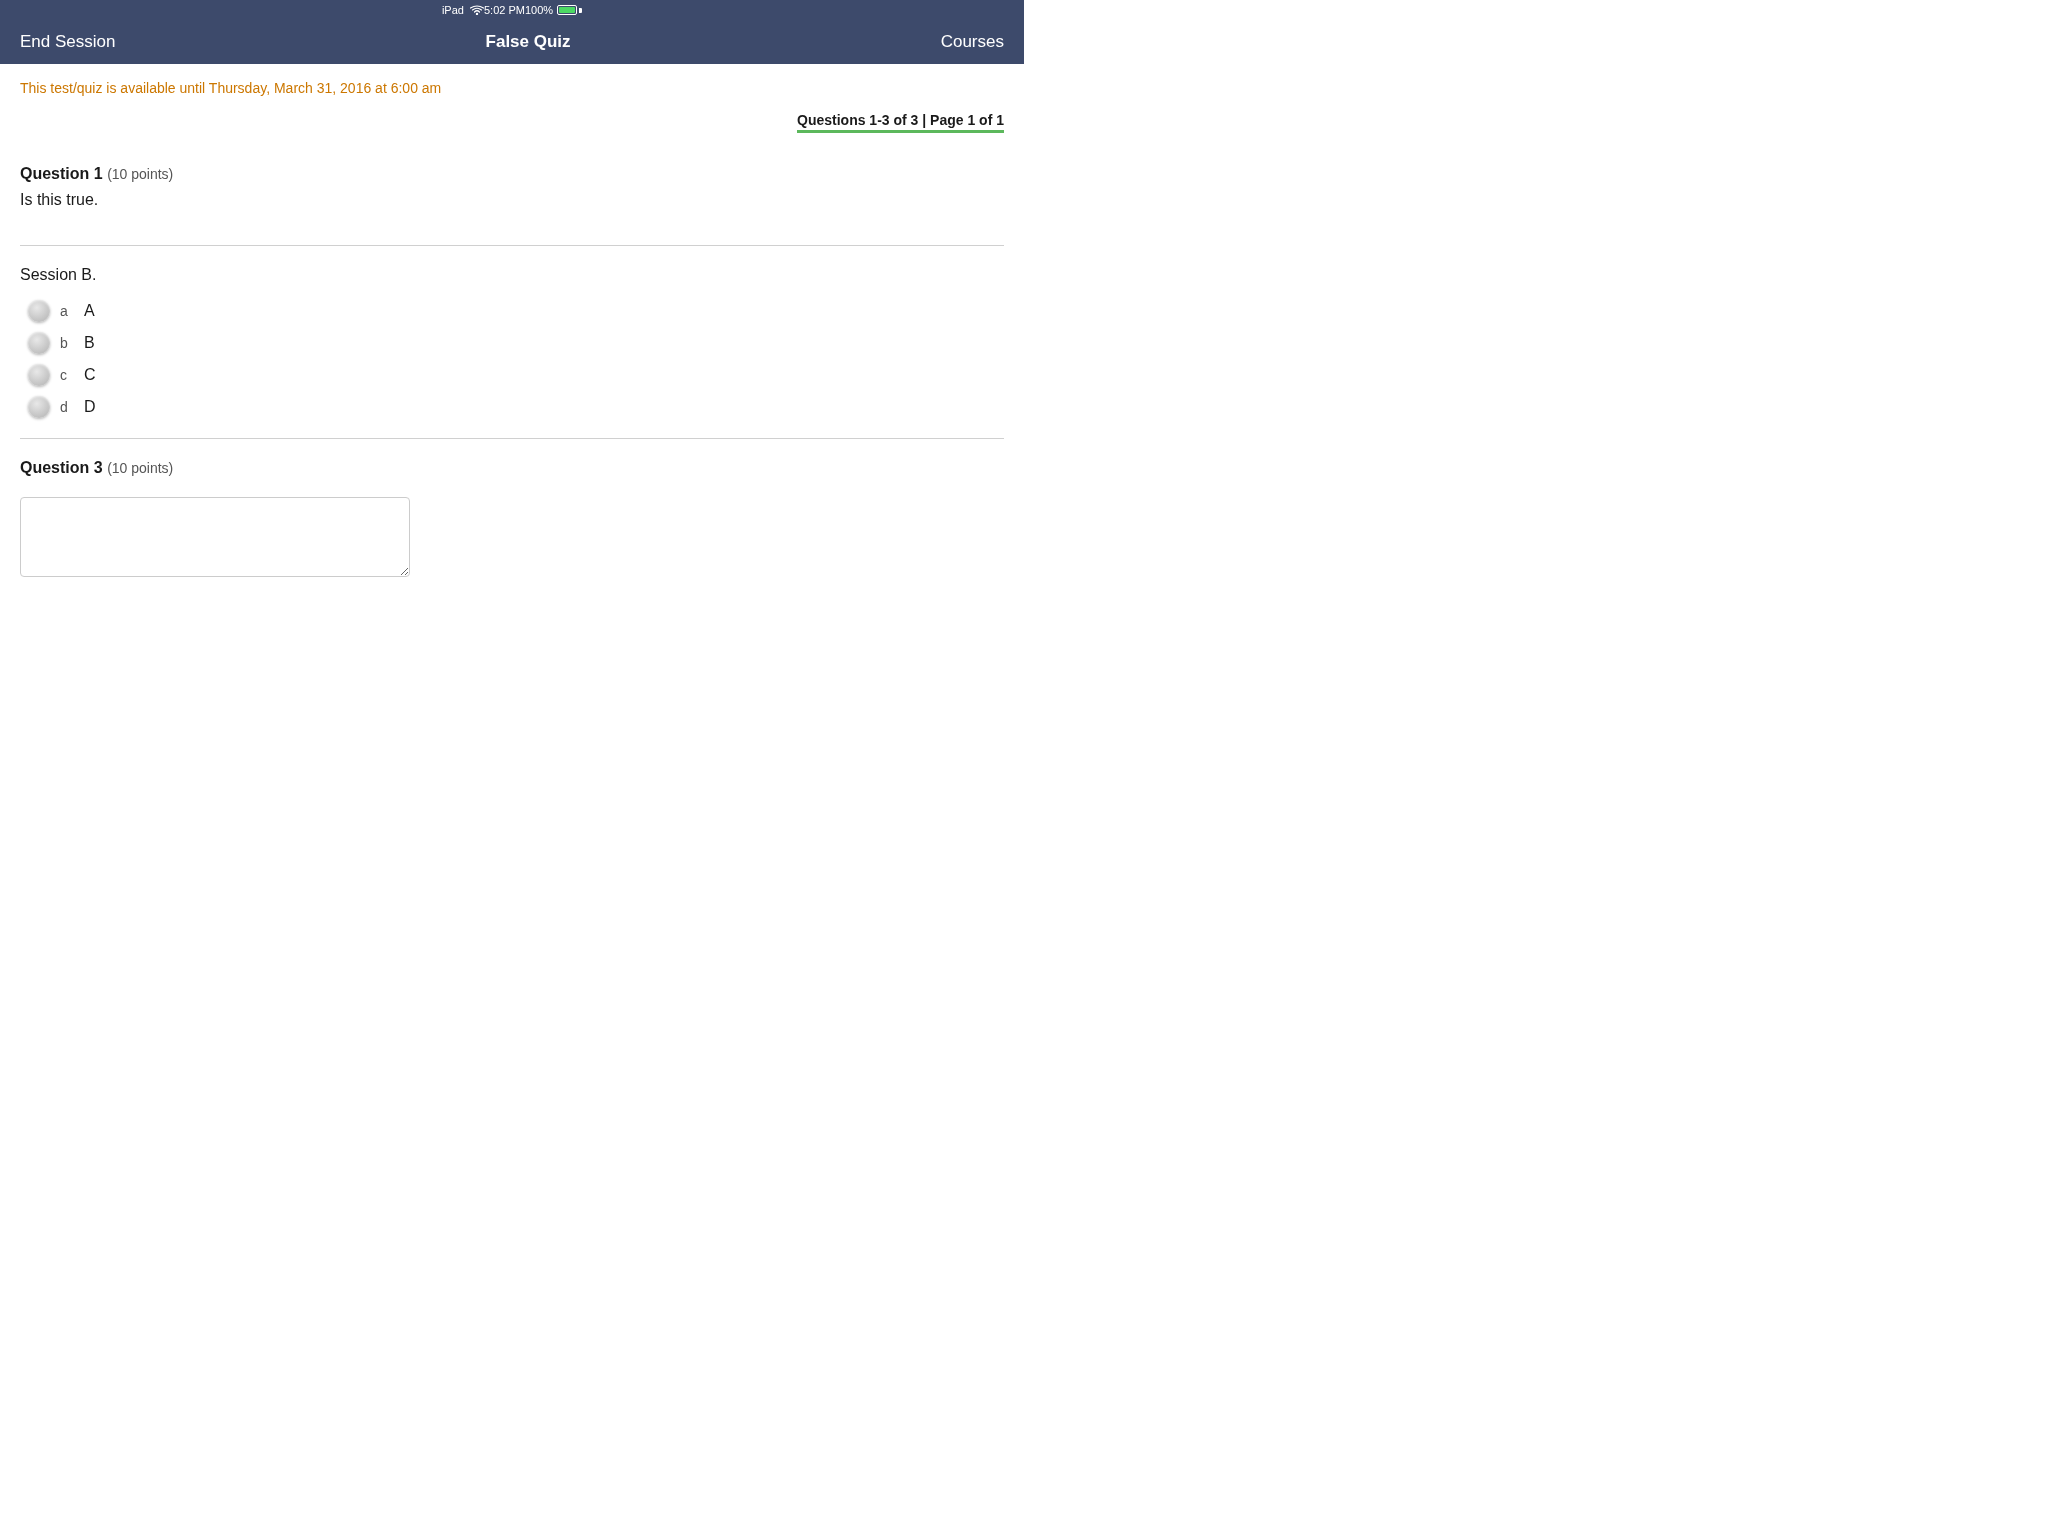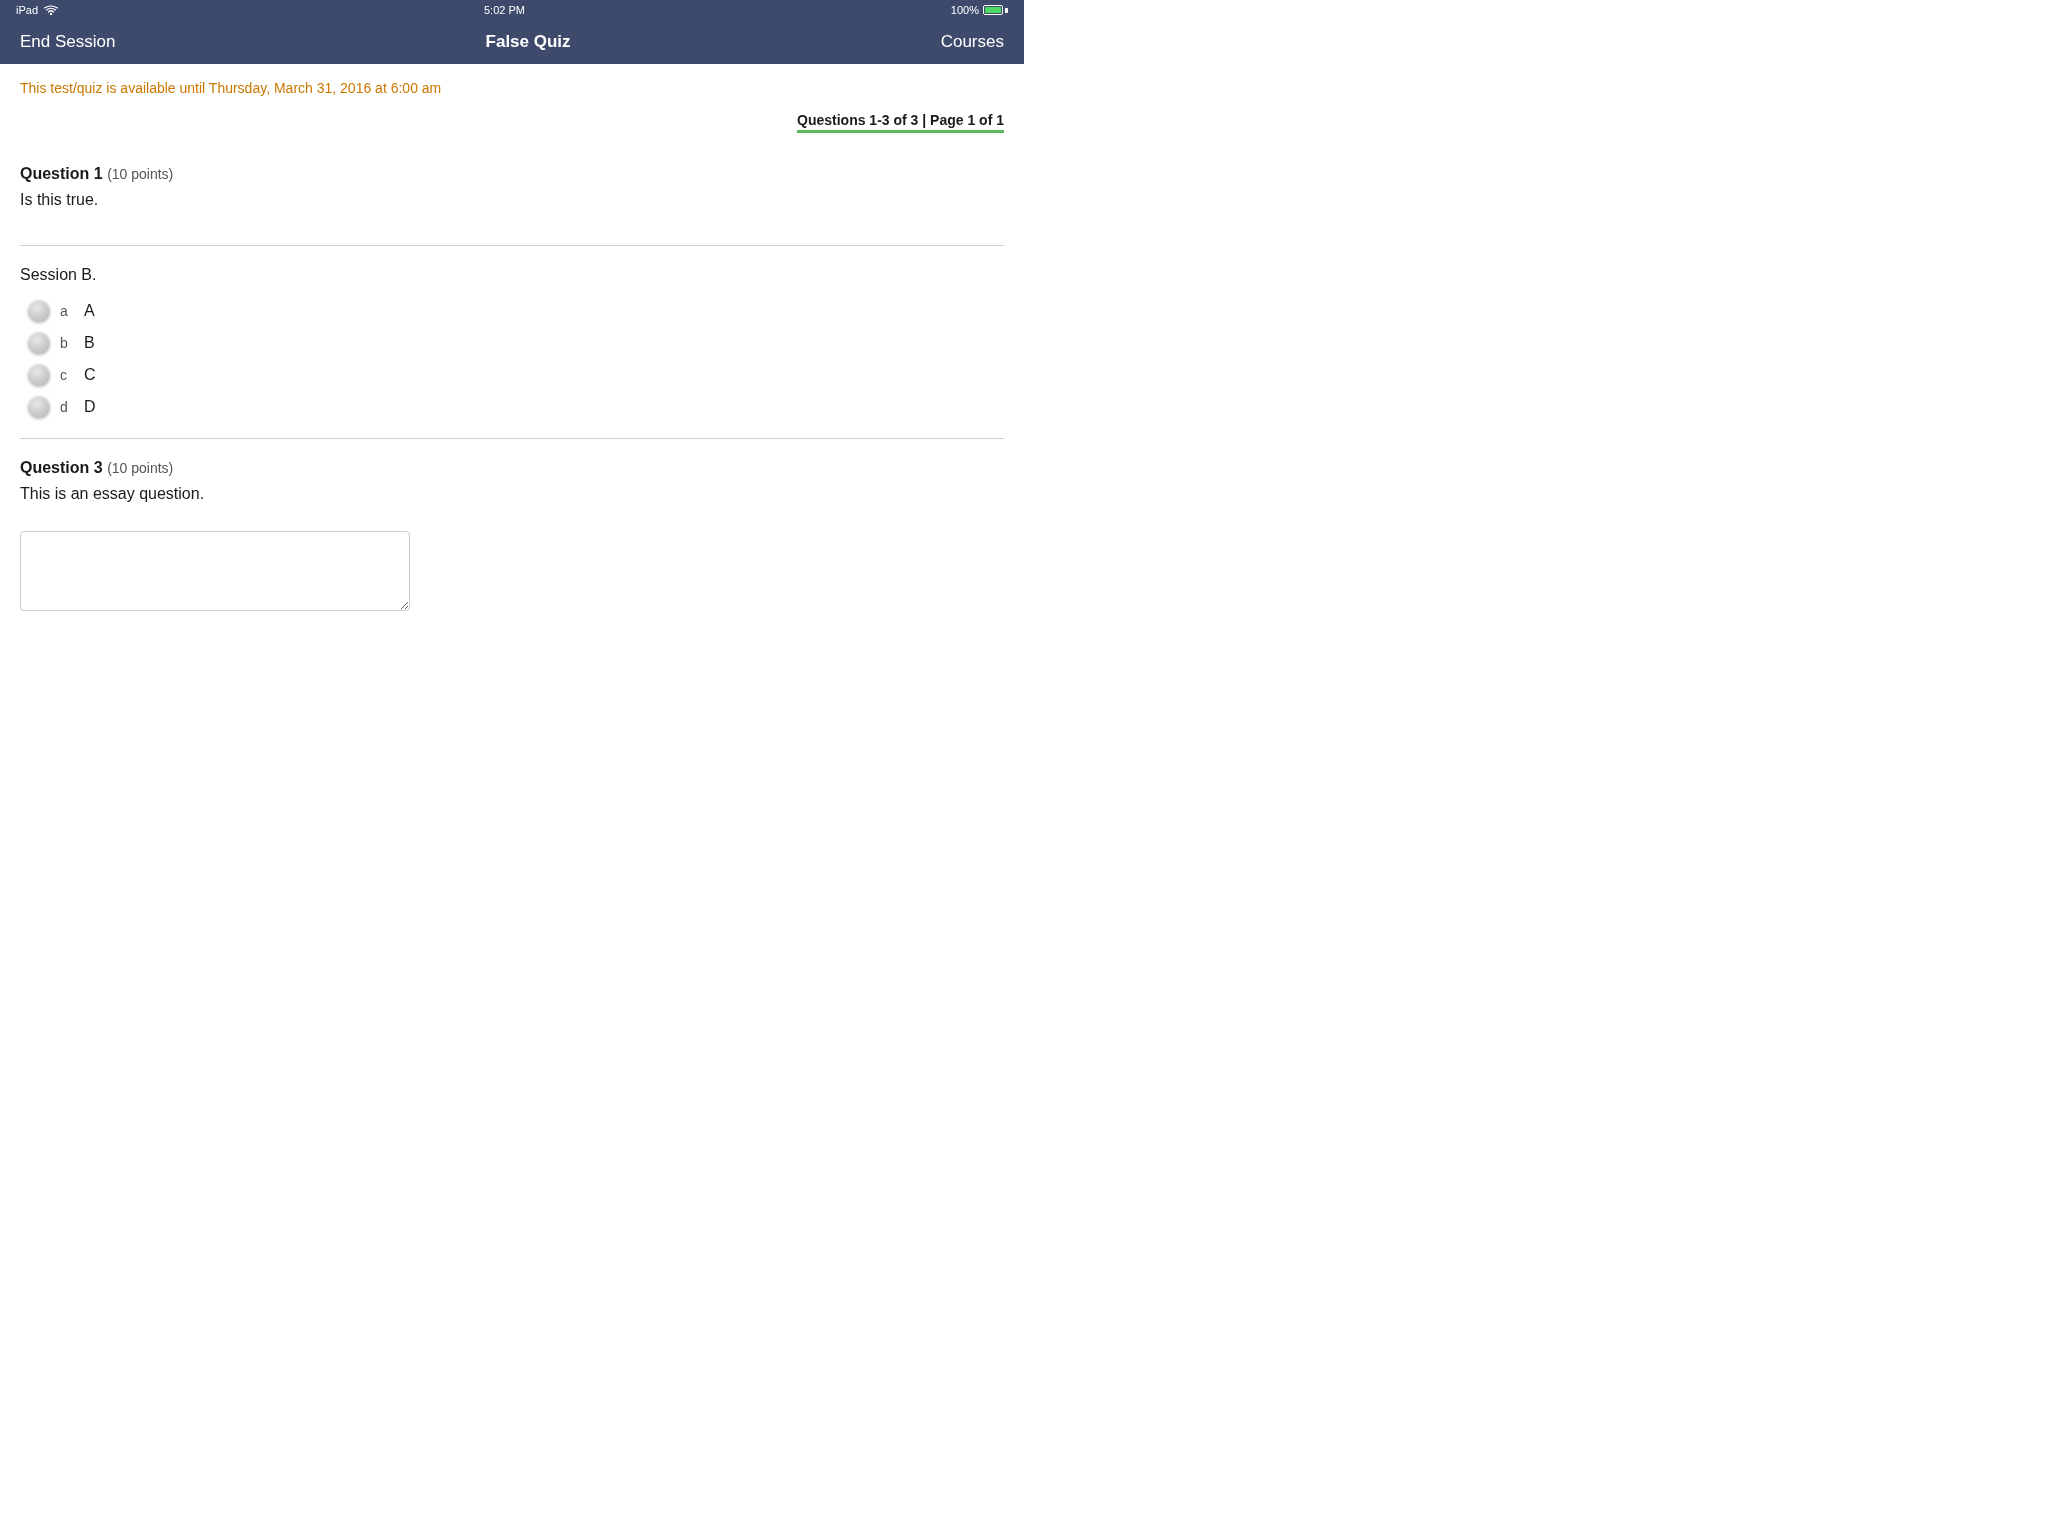--- a/index.html
+++ b/index.html
@@ -15,21 +15,21 @@
       min-height: 768px;
       font-size: 16px;
       color: #1a1a1a;
     }
 
     
     .status-bar {
       background: #3d4a6b;
       color: #ffffff;
       display: flex;
-      justify-content: space-between;
+      justify-content: center;
       align-items: center;
       padding: 0 16px;
       height: 20px;
       font-size: 11px;
     }
 
     .status-bar-left {
       display: flex;
       align-items: center;
       gap: 6px;
@@ -299,17 +299,16 @@
         <span class="option-label-text">D</span>
       </li>
     </ul>
   </div>
 
   <div class="question-block">
     <div class="question-header">
       <span>Question 3</span>
       <span class="question-points">(10 points)</span>
     </div>
-    <div class="question-text">This is an essay question.</div>
     <textarea class="essay-textarea" placeholder="" style=""></textarea>
   </div>
 
 </div>
 
 </body></html>

